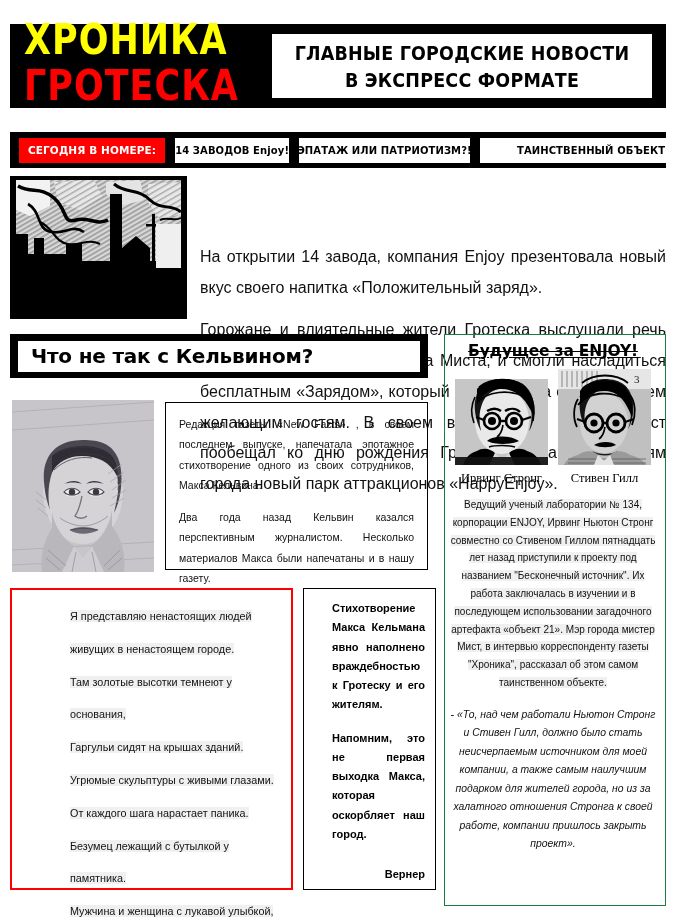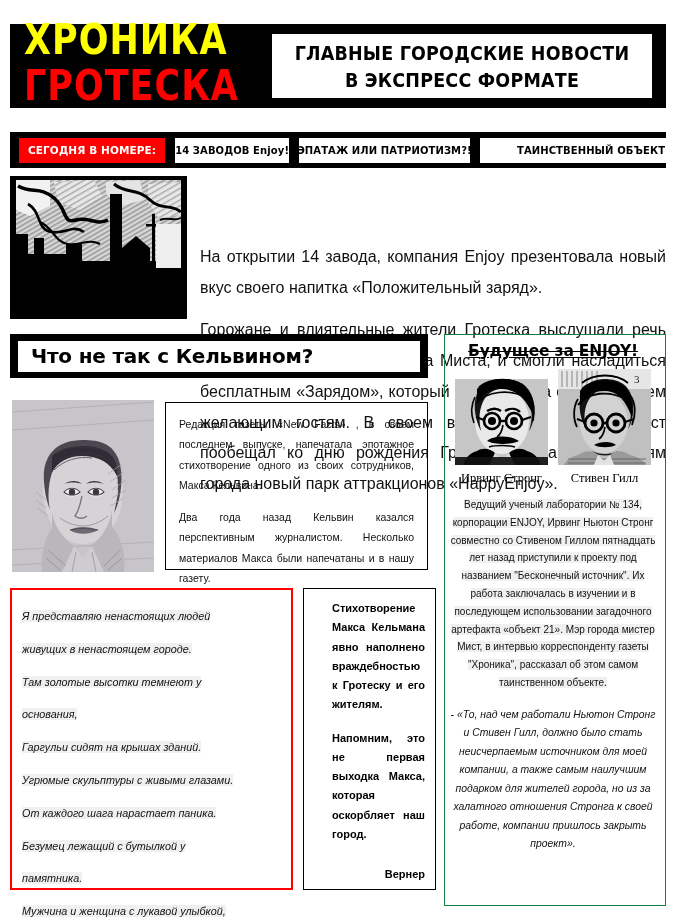--- a/index.html
+++ b/index.html
@@ -123,22 +123,23 @@
   .kelvin-box p{margin:0 0 11px 0;}
 
   
   .poem-box{
     position:absolute;left:10px;top:588px;width:283px;height:302px;
     border:2px solid #ff0000;box-sizing:border-box;
     padding:9px 10px;
   }
   .poem-line{
     display:inline;background:#f0f0f0;
-    font-style:italic;font-size:10.8px;color:#111;
+    font-size:10.8px;color:#111;
     line-height:2.05;
+    margin-left:48px;
   }
   .poem-body{line-height:2.05;}
   .poem-body div{margin:0;}
 
   
   .comment-box{
     position:absolute;left:303px;top:588px;width:133px;height:302px;
     border:1px solid #000;box-sizing:border-box;
     padding:10px 10px 0 28px;
     display:flex;flex-direction:column;

